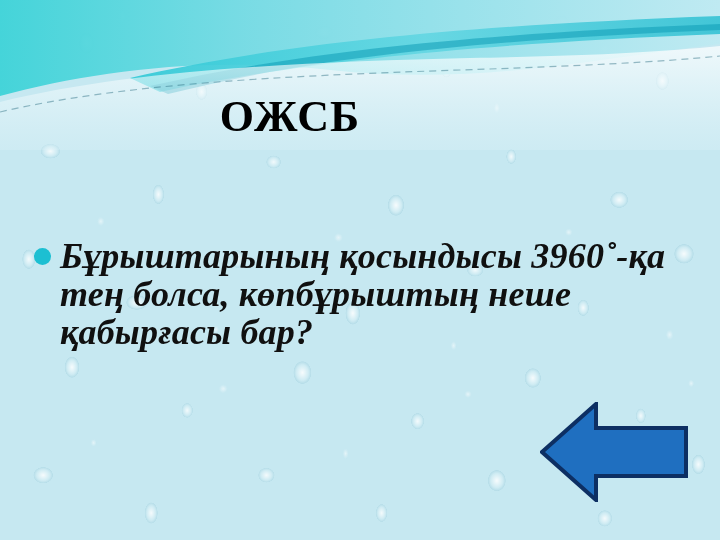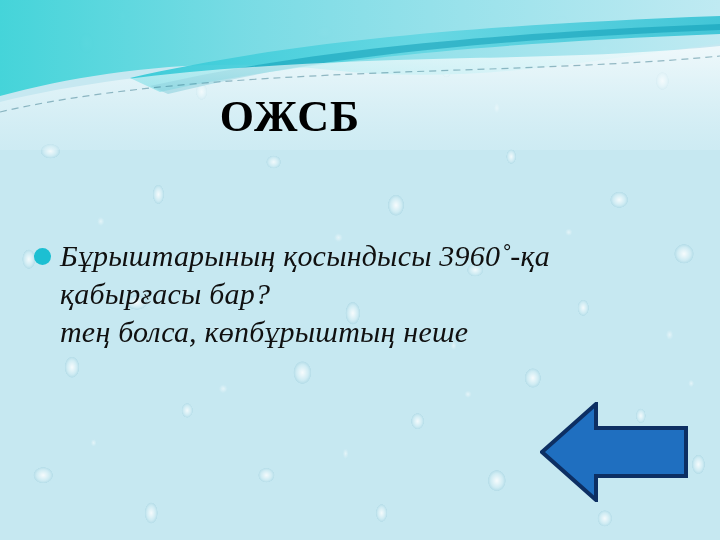--- a/index.html
+++ b/index.html
@@ -91,22 +91,22 @@
     position:absolute;left:34px;top:237px;width:660px;
   }
   .bullet-row{display:flex;align-items:flex-start;}
   .bullet-dot{
     flex:0 0 auto;width:17px;height:17px;border-radius:50%;
     background:#1cbfd2;margin-top:11px;margin-right:9px;
   }
   .body-text{
     flex:1 1 auto;
     font-family:"Liberation Serif","DejaVu Serif",serif;
-    font-style:italic;font-weight:normal;
-    font-size:30px;line-height:38px;color:#101010;
+    font-style:italic;font-weight:bold;
+    font-size:36px;line-height:38px;color:#101010;
     letter-spacing:.2px;
   }
   .body-text .ln{display:block;}
 
   
   .arrow-btn{
     position:absolute;left:540px;top:402px;width:148px;height:100px;
   }
 </style>
 </head>
@@ -149,22 +149,22 @@
 
   <div class="title-box">
     <span class="title-text">ОЖСБ</span>
   </div>
 
   <div class="body-box">
     <div class="bullet-row">
       <span class="bullet-dot"></span>
       <span class="body-text">
         <span class="ln">Бұрыштарының қосындысы 3960˚-қа</span>
+        <span class="ln">тең болса, көпбұрыштың неше</span>
         <span class="ln">қабырғасы бар?</span>
-        <span class="ln">тең болса, көпбұрыштың неше</span>
       </span>
     </div>
   </div>
 
   <div class="arrow-btn">
     <svg width="148" height="100" viewBox="0 0 148 100">
       <polygon points="2,50 56,2 56,26 146,26 146,74 56,74 56,98" fill="#1f6fc0" stroke="#0d2f63" stroke-width="4" stroke-linejoin="miter"></polygon>
     </svg>
   </div>
 

